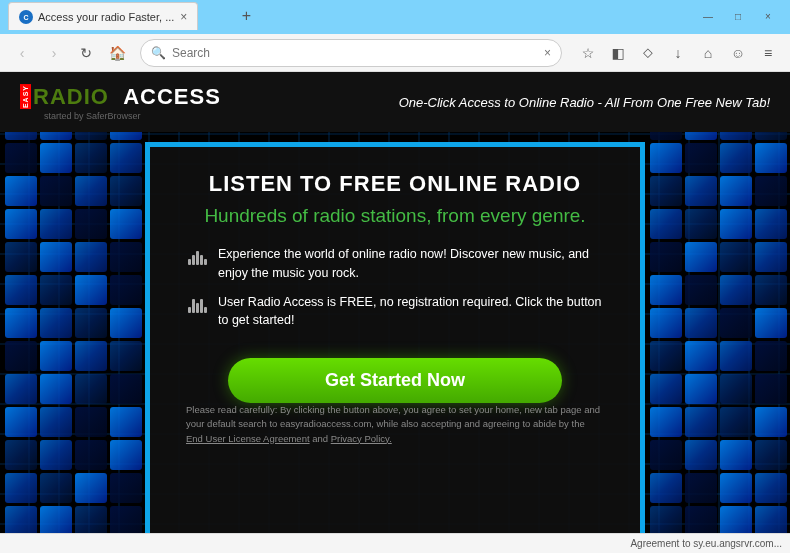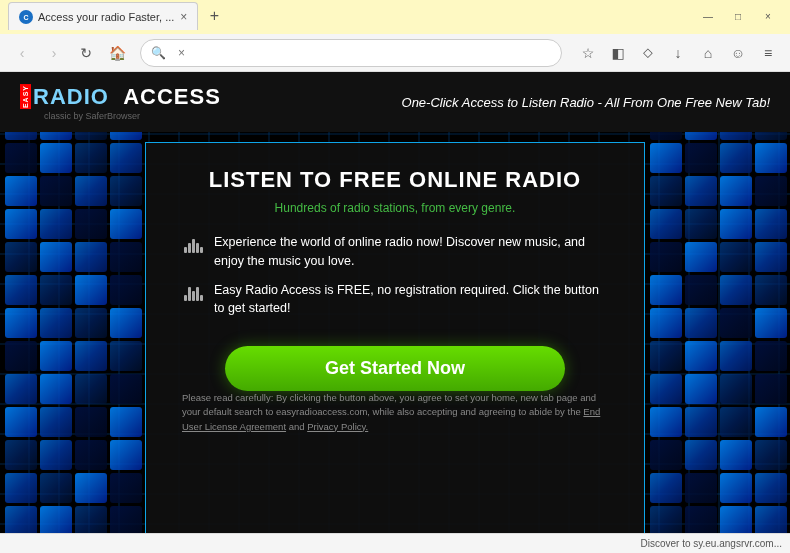--- a/index.html
+++ b/index.html
@@ -9,22 +9,23 @@
       height: 553px;
       overflow: hidden;
       font-family: Arial, sans-serif;
       background: #f0f0f0;
     }
 
     .title-bar {
       display: flex;
       align-items: center;
       padding: 6px 8px 8px 8px;
-      background: #fef9c3;
+      background: #7dd3fc;
       height: 34px;
+      gap: 32px;
     }
 
     .tab {
       display: flex;
       align-items: center;
       background: #f5f5f5;
       border-radius: 4px 4px 0 0;
       padding: 4px 10px;
       font-size: 11px;
       color: #333;
@@ -293,21 +294,21 @@
 
     .logo-radio-access {
       color: white;
       font-size: 22px;
       font-weight: bold;
       text-transform: uppercase;
       letter-spacing: 1px;
     }
 
     .logo-radio-access .radio-word {
-      color: #7dd3fc;
+      color: #4d7c0f;
     }
 
     .logo-powered {
       color: #666;
       font-size: 9px;
       margin-top: 1px;
       margin-left: 24px;
     }
 
     .header-tagline {
@@ -319,41 +320,41 @@
     }
 
     
     .main-card {
       position: absolute;
       top: 70px;
       left: 145px;
       right: 145px;
       bottom: 10px;
       background: rgba(15, 15, 15, 0.92);
-      border: 1px solid #0ea5e9;
+      border: 5px solid #0ea5e9;
       display: flex;
       flex-direction: column;
       align-items: center;
       padding: 24px 36px 16px 36px;
       z-index: 10;
     }
 
     .card-title {
       color: white;
       font-size: 22px;
       font-weight: bold;
       text-transform: uppercase;
       text-align: center;
       letter-spacing: 1px;
       margin-bottom: 8px;
     }
 
     .card-subtitle {
       color: #44bb44;
-      font-size: 12px;
+      font-size: 19px;
       text-align: center;
       margin-bottom: 18px;
     }
 
     .features-list {
       list-style: none;
       width: 100%;
       margin-bottom: 18px;
     }
 
@@ -484,20 +485,21 @@
     </button>
     <button class="nav-btn">
       <span>↻</span>
     </button>
     <button class="nav-btn">
       <span>🏠</span>
     </button>
 
     <div class="address-bar-container">
       <span class="address-search-icon">🔍</span>
+      <input type="text" placeholder="Search" style="">
       <span class="address-close-icon">×</span>
     </div>
 
     <div class="toolbar-icons">
       <div class="toolbar-icon">☆</div>
       <div class="toolbar-icon">◧</div>
       <div class="toolbar-icon">⬦</div>
       <div class="toolbar-icon">↓</div>
       <div class="toolbar-icon">⌂</div>
       <div class="toolbar-icon">☺</div>
@@ -645,60 +647,60 @@
 
     <div class="site-header">
       <div class="logo-area">
         <div class="logo-box">
           <div class="logo-easy">EASY</div>
           <span class="logo-radio-access">
             <span class="radio-word">RADIO</span>
             &nbsp;<span>ACCESS</span>
           </span>
         </div>
-        <div class="logo-powered">classic by SaferBrowser</div>
+        <div class="logo-powered">started by SaferBrowser</div>
       </div>
-      <div class="header-tagline">One-Click Access to Listen Radio - All From One Free New Tab!</div>
+      <div class="header-tagline">One-Click Access to Online Radio - All From One Free New Tab!</div>
     </div>
 
     <div class="main-card">
       <h1 class="card-title">LISTEN TO FREE ONLINE RADIO</h1>
       <p class="card-subtitle">Hundreds of radio stations, from every genre.</p>
 
       <ul class="features-list">
         <li>
           <div class="feature-icon">
             <div class="sound-bars">
               <div class="sound-bar" style="height:6px;"></div>
               <div class="sound-bar" style="height:10px;"></div>
               <div class="sound-bar" style="height:14px;"></div>
               <div class="sound-bar" style="height:10px;"></div>
               <div class="sound-bar" style="height:6px;"></div>
             </div>
           </div>
-          <span>Experience the world of online radio now! Discover new music, and enjoy the music you love.</span>
+          <span>Experience the world of online radio now! Discover new music, and enjoy the music you rock.</span>
         </li>
         <li>
           <div class="feature-icon">
             <div class="sound-bars">
               <div class="sound-bar" style="height:6px;"></div>
               <div class="sound-bar" style="height:14px;"></div>
               <div class="sound-bar" style="height:10px;"></div>
               <div class="sound-bar" style="height:14px;"></div>
               <div class="sound-bar" style="height:6px;"></div>
             </div>
           </div>
-          <span>Easy Radio Access is FREE, no registration required. Click the button to get started!</span>
+          <span>User Radio Access is FREE, no registration required. Click the button to get started!</span>
         </li>
       </ul>
 
       <button class="cta-button">Get Started Now</button>
 
       <p class="disclaimer">
         Please read carefully: By clicking the button above, you agree to set your home, new tab page and your default search to easyradioaccess.com, while also accepting and agreeing to abide by the <a href="#">End User License Agreement</a> and <a href="#">Privacy Policy.</a>
       </p>
     </div>
 
     <div class="status-bar">
-      <span>Discover to sy.eu.angsrvr.com...</span>
+      <span>Agreement to sy.eu.angsrvr.com...</span>
     </div>
   </div>
 </div>
 
 </body></html>

